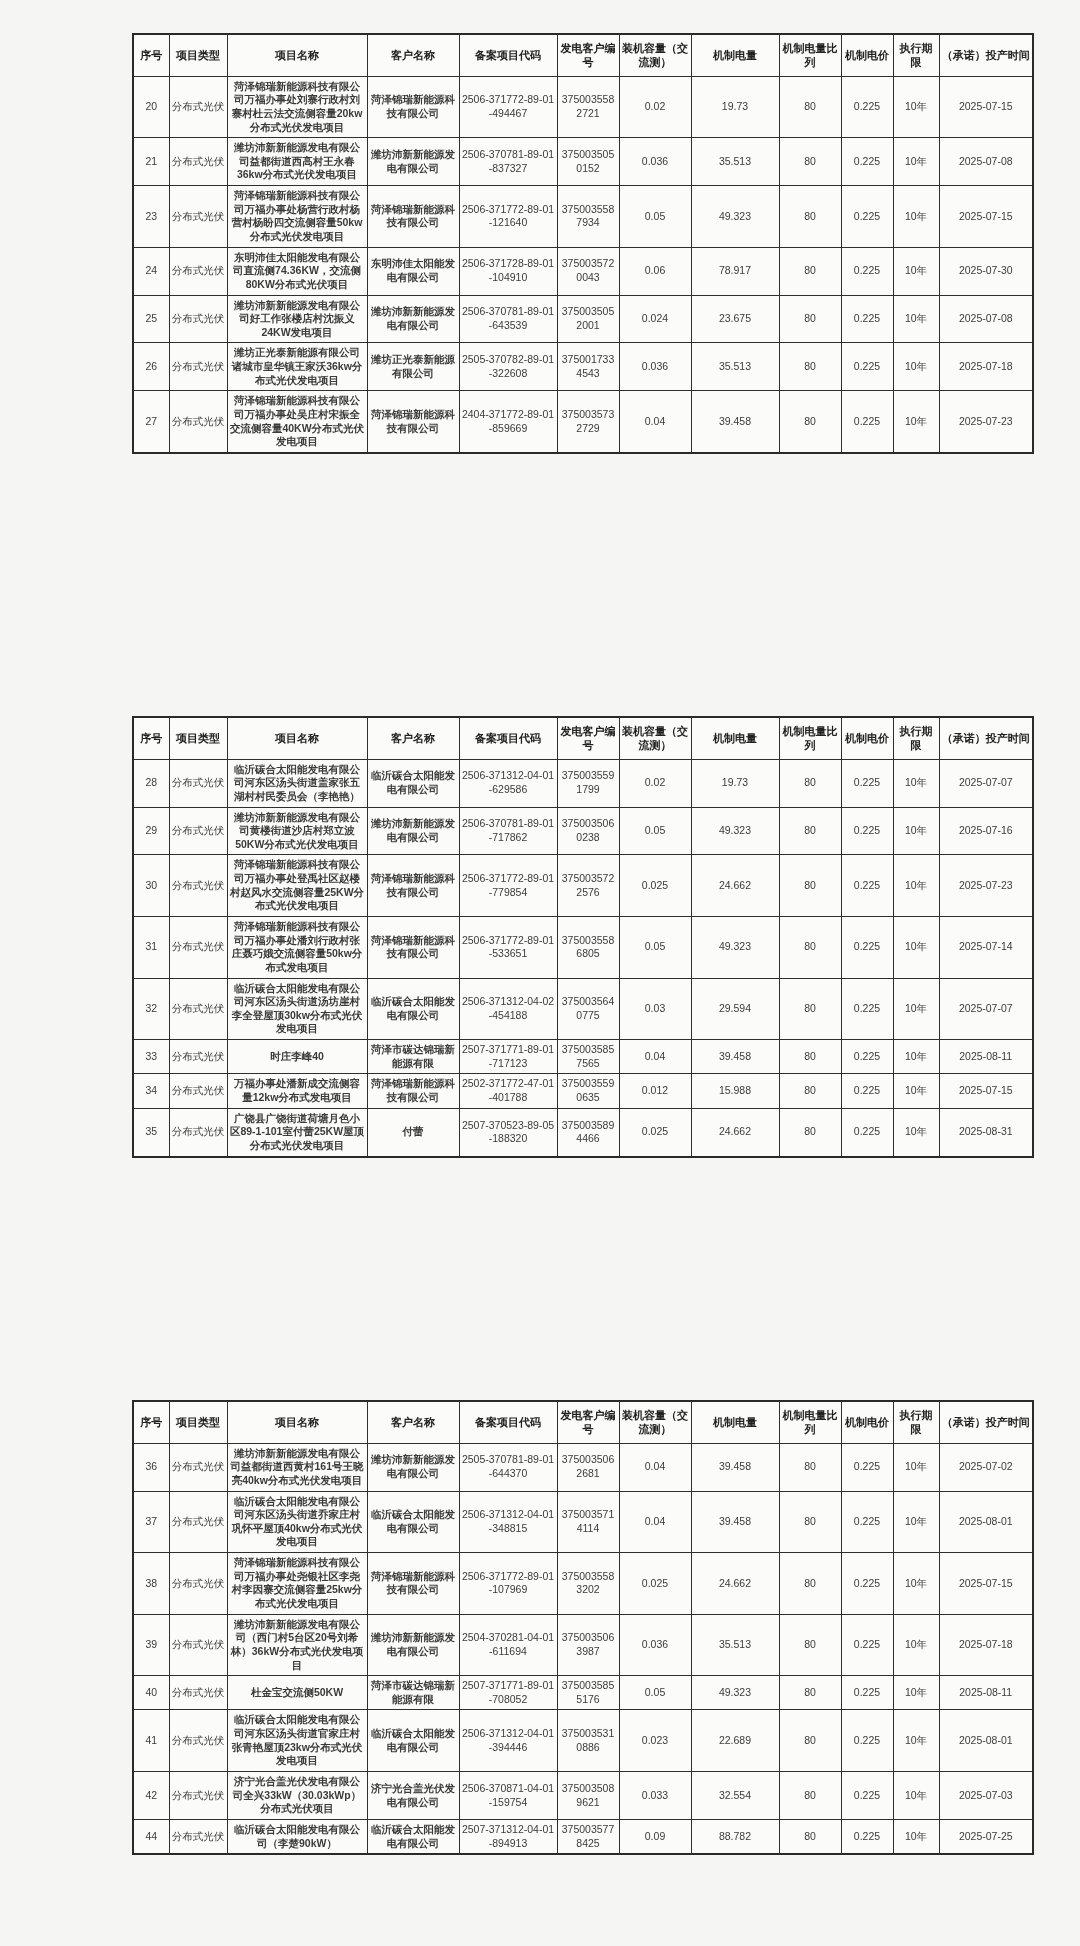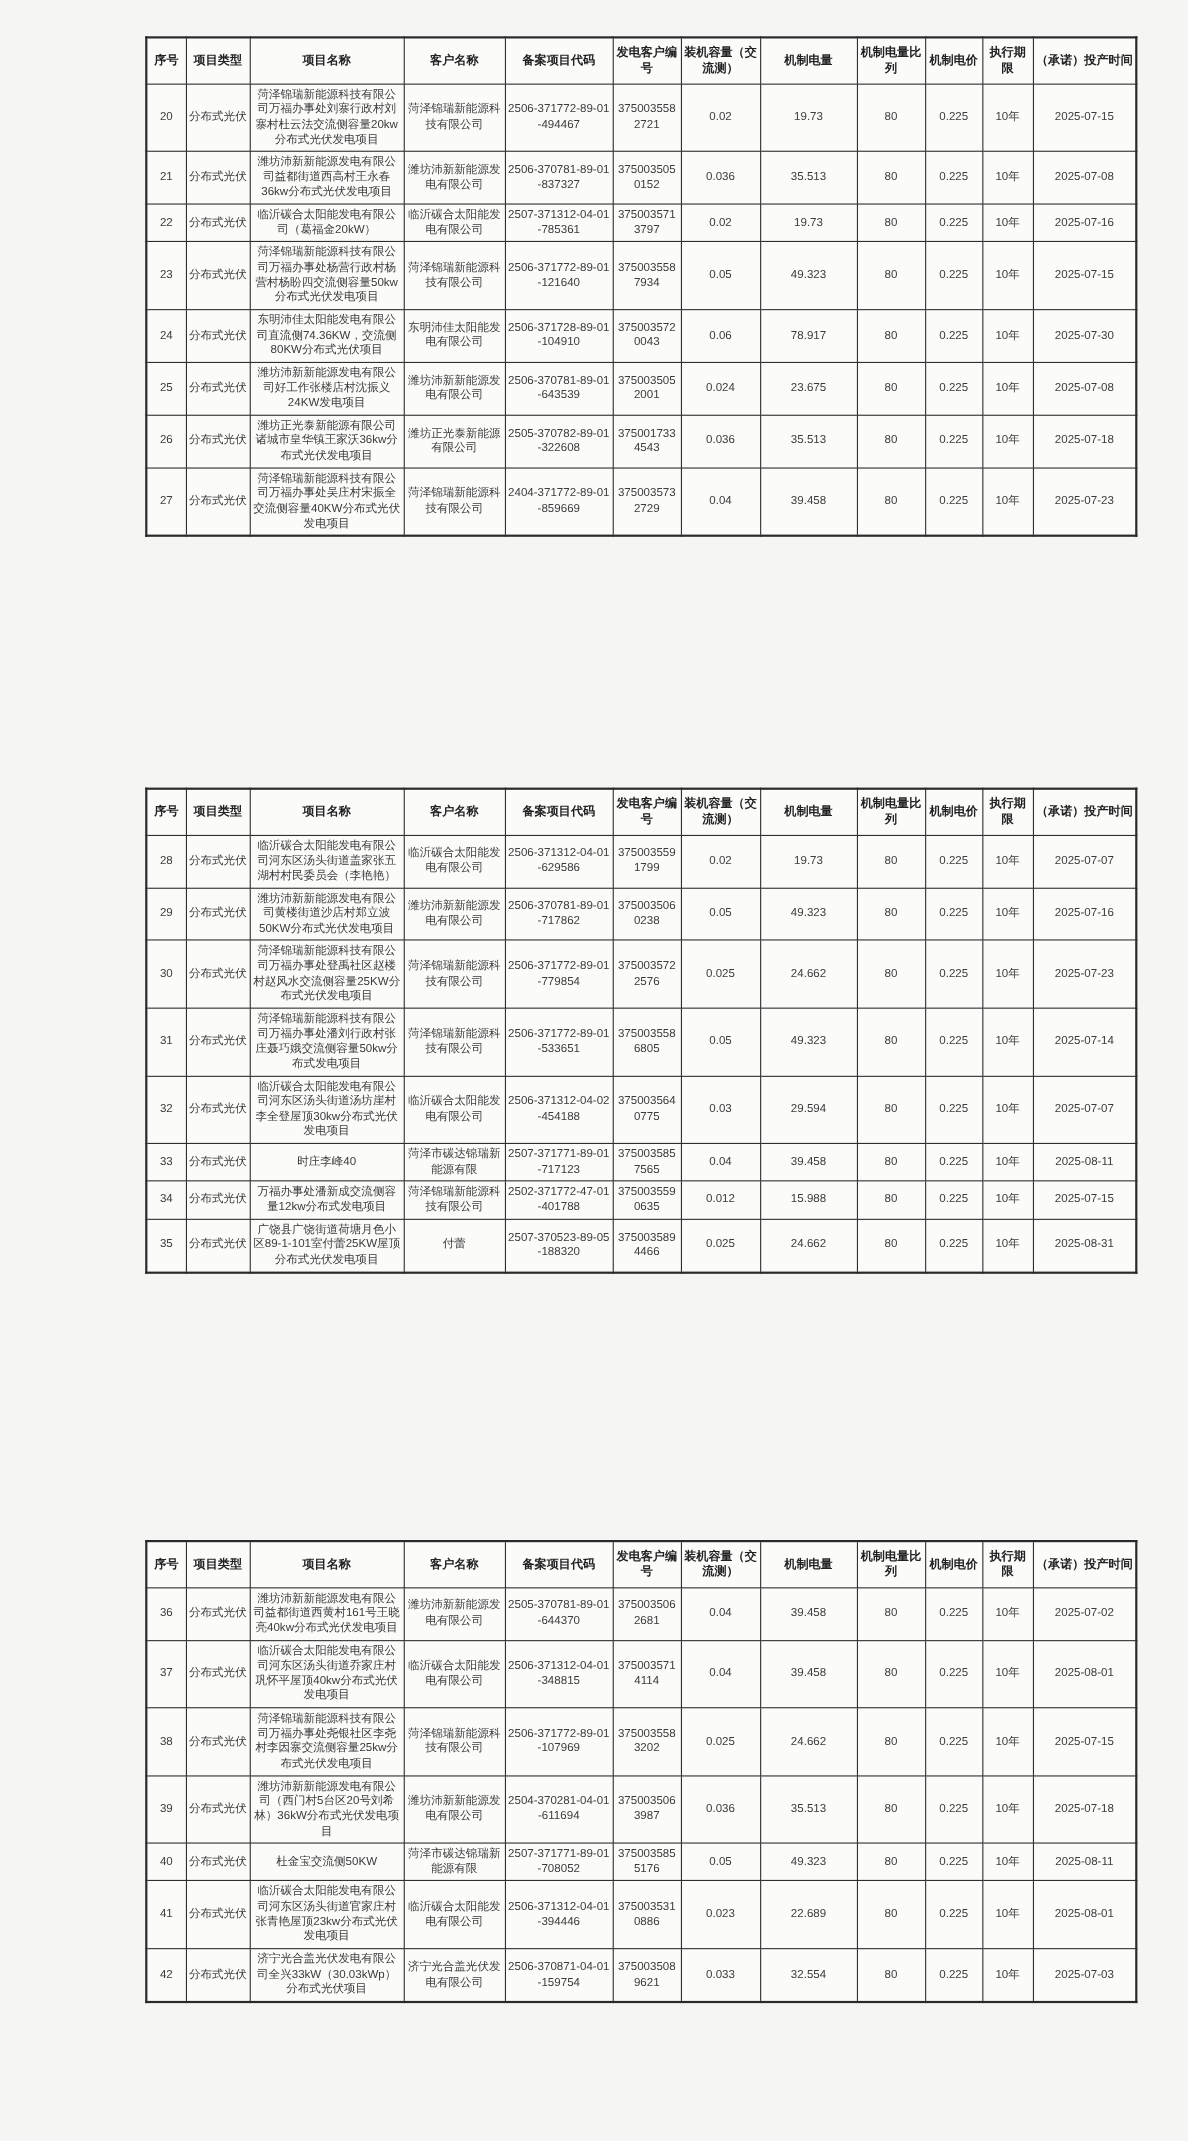--- a/index.html
+++ b/index.html
@@ -56,21 +56,21 @@
   col.c-cust  { width: 92px; }
   col.c-code  { width: 98px; }
   col.c-num   { width: 62px; }
   col.c-cap   { width: 72px; }
   col.c-mech  { width: 88px; }
   col.c-ratio { width: 62px; }
   col.c-price { width: 52px; }
   col.c-term  { width: 46px; }
   col.c-date  { width: 94px; }
   td.cell-code, td.cell-num { word-break: break-all; }
-  td.cell-name, td.cell-cust { padding: 4px 4px; }
+  td.cell-name, td.cell-cust { padding: 4px 4px; font-weight: bold; }
   td.cell-date { white-space: nowrap; }
 </style>
 </head>
 <body>
 
 <div class="page">
   <div class="table-block tb-1">
     <table class="projects">
         <colgroup>
           <col class="c-seq">
@@ -125,34 +125,20 @@
             <td class="cell-code">2506-370781-89-01-837327</td>
             <td class="cell-num">3750035050152</td>
             <td class="cell-cap">0.036</td>
             <td class="cell-mech">35.513</td>
             <td class="cell-ratio">80</td>
             <td class="cell-price">0.225</td>
             <td class="cell-term">10年</td>
             <td class="cell-date">2025-07-08</td>
           </tr>
           <tr>
-            <td class="cell-seq">22</td>
-            <td class="cell-type">分布式光伏</td>
-            <td class="cell-name">临沂碳合太阳能发电有限公司（葛福金20kW）</td>
-            <td class="cell-cust">临沂碳合太阳能发电有限公司</td>
-            <td class="cell-code">2507-371312-04-01-785361</td>
-            <td class="cell-num">3750035713797</td>
-            <td class="cell-cap">0.02</td>
-            <td class="cell-mech">19.73</td>
-            <td class="cell-ratio">80</td>
-            <td class="cell-price">0.225</td>
-            <td class="cell-term">10年</td>
-            <td class="cell-date">2025-07-16</td>
-          </tr>
-          <tr>
             <td class="cell-seq">23</td>
             <td class="cell-type">分布式光伏</td>
             <td class="cell-name">菏泽锦瑞新能源科技有限公司万福办事处杨营行政村杨营村杨盼四交流侧容量50kw分布式光伏发电项目</td>
             <td class="cell-cust">菏泽锦瑞新能源科技有限公司</td>
             <td class="cell-code">2506-371772-89-01-121640</td>
             <td class="cell-num">3750035587934</td>
             <td class="cell-cap">0.05</td>
             <td class="cell-mech">49.323</td>
             <td class="cell-ratio">80</td>
             <td class="cell-price">0.225</td>
@@ -490,16 +476,30 @@
             <td class="cell-cust">济宁光合盖光伏发电有限公司</td>
             <td class="cell-code">2506-370871-04-01-159754</td>
             <td class="cell-num">3750035089621</td>
             <td class="cell-cap">0.033</td>
             <td class="cell-mech">32.554</td>
             <td class="cell-ratio">80</td>
             <td class="cell-price">0.225</td>
             <td class="cell-term">10年</td>
             <td class="cell-date">2025-07-03</td>
           </tr>
+          <tr>
+            <td class="cell-seq">44</td>
+            <td class="cell-type">分布式光伏</td>
+            <td class="cell-name">临沂碳合太阳能发电有限公司（李楚90kW）</td>
+            <td class="cell-cust">临沂碳合太阳能发电有限公司</td>
+            <td class="cell-code">2507-371312-04-01-894913</td>
+            <td class="cell-num">3750035778425</td>
+            <td class="cell-cap">0.09</td>
+            <td class="cell-mech">88.782</td>
+            <td class="cell-ratio">80</td>
+            <td class="cell-price">0.225</td>
+            <td class="cell-term">10年</td>
+            <td class="cell-date">2025-07-25</td>
+          </tr>
         </tbody>
       </table>
   </div>
 </div>
 
 </body></html>

